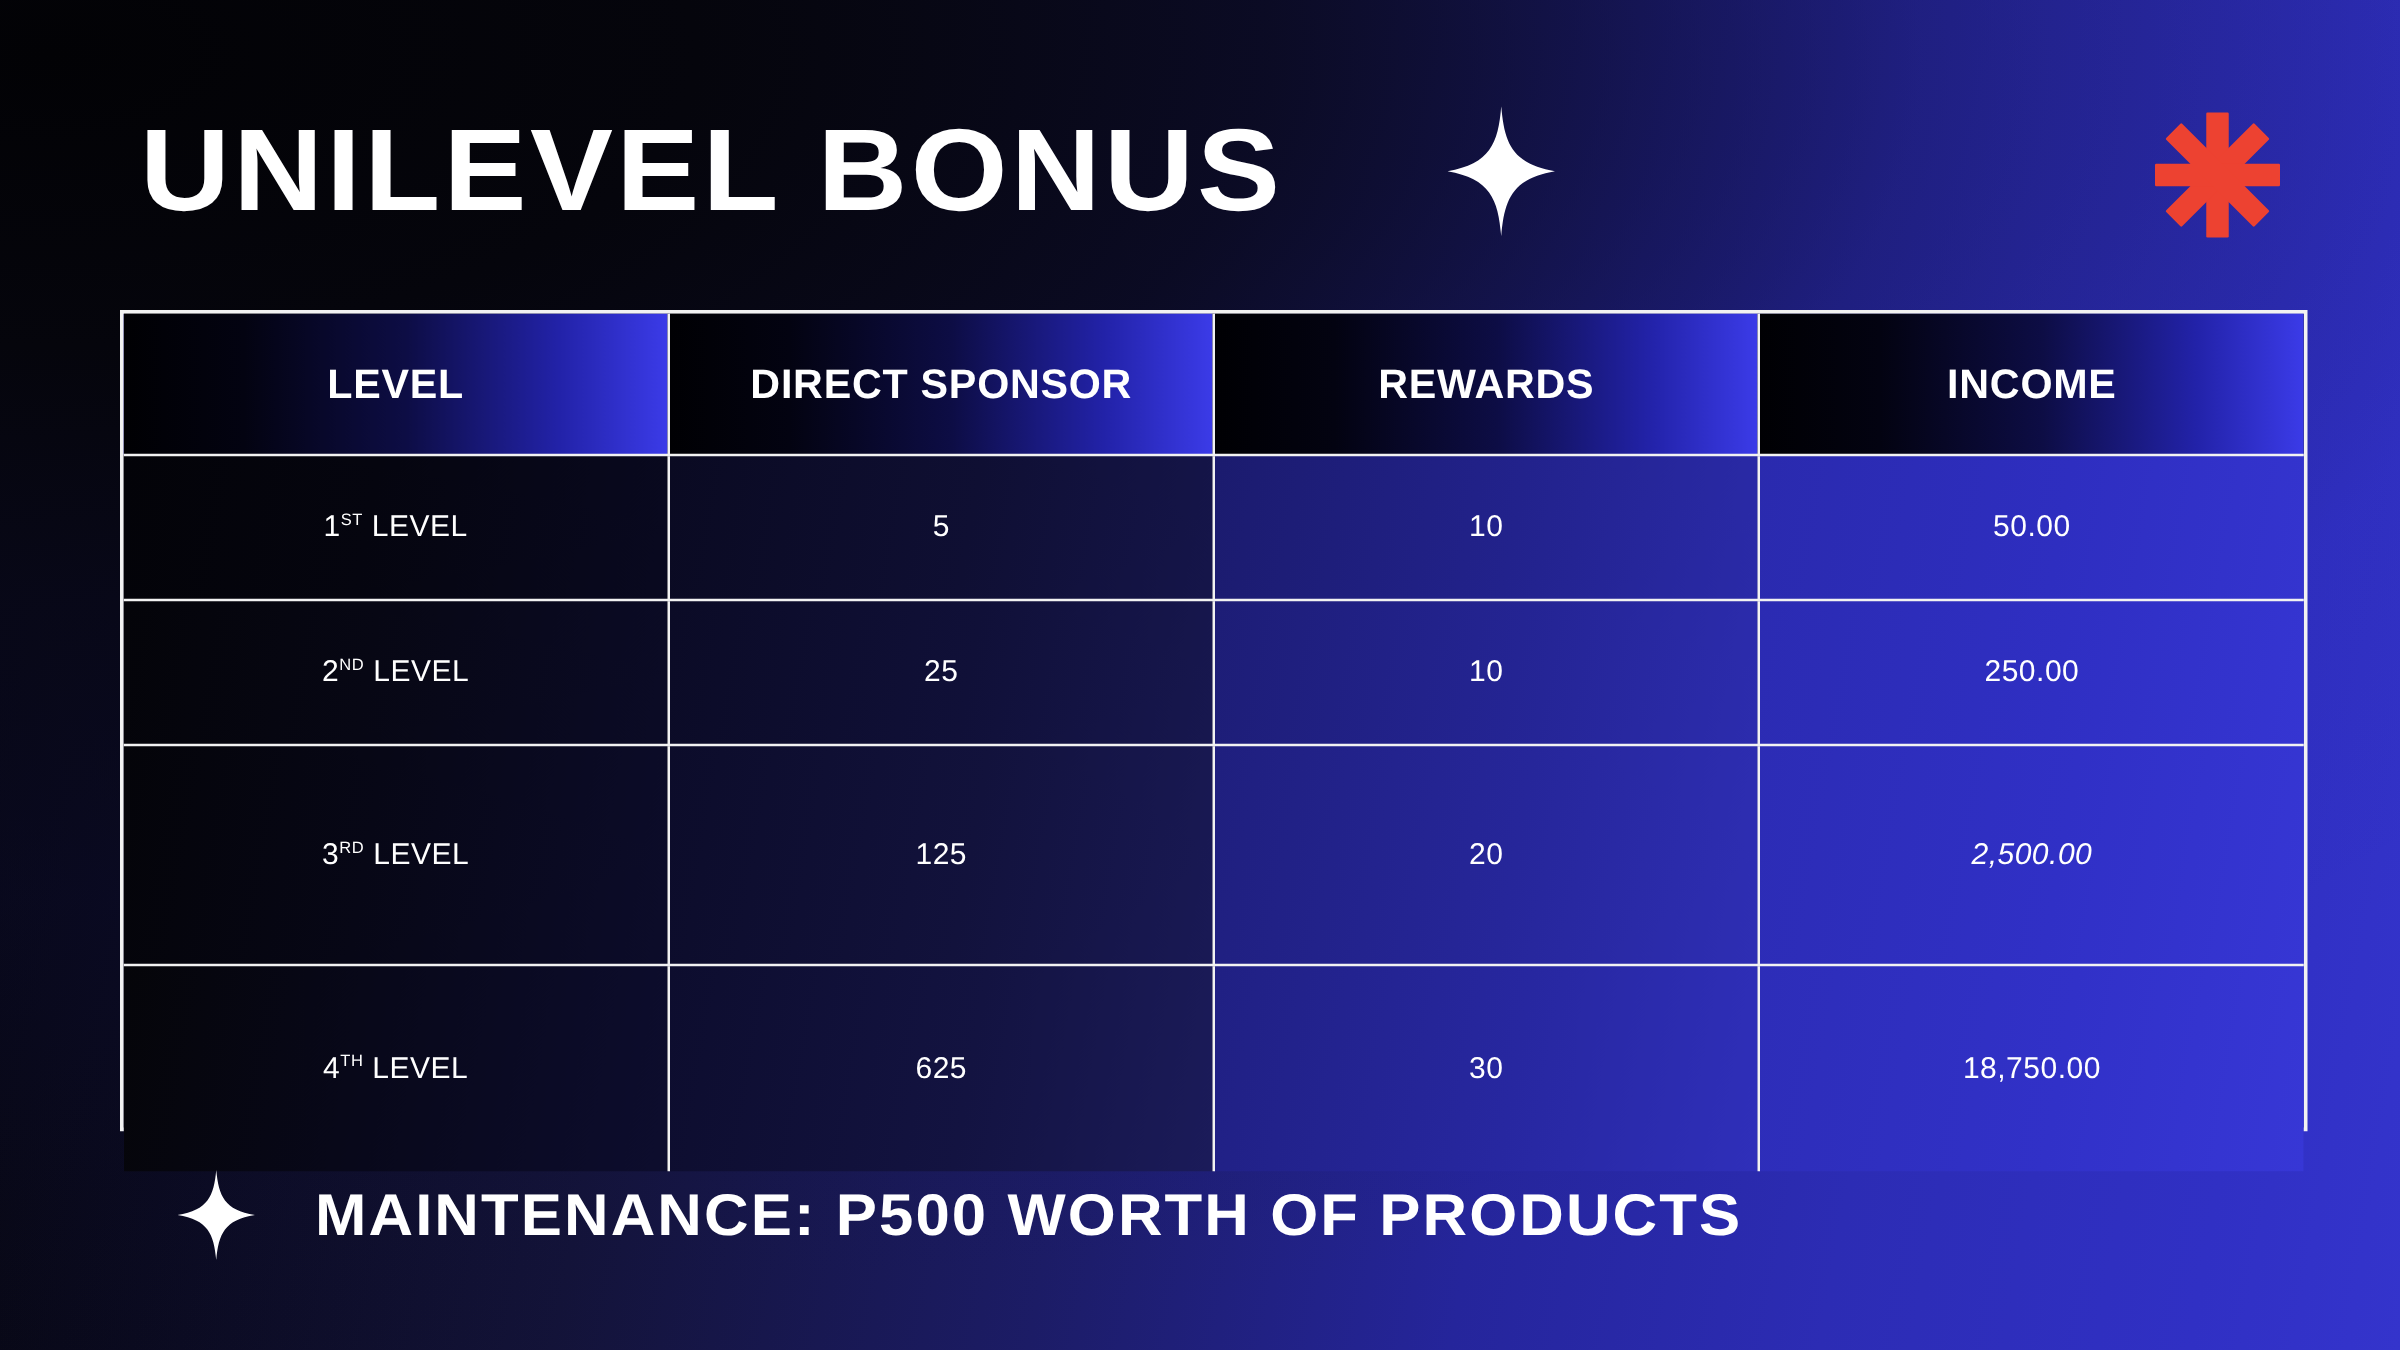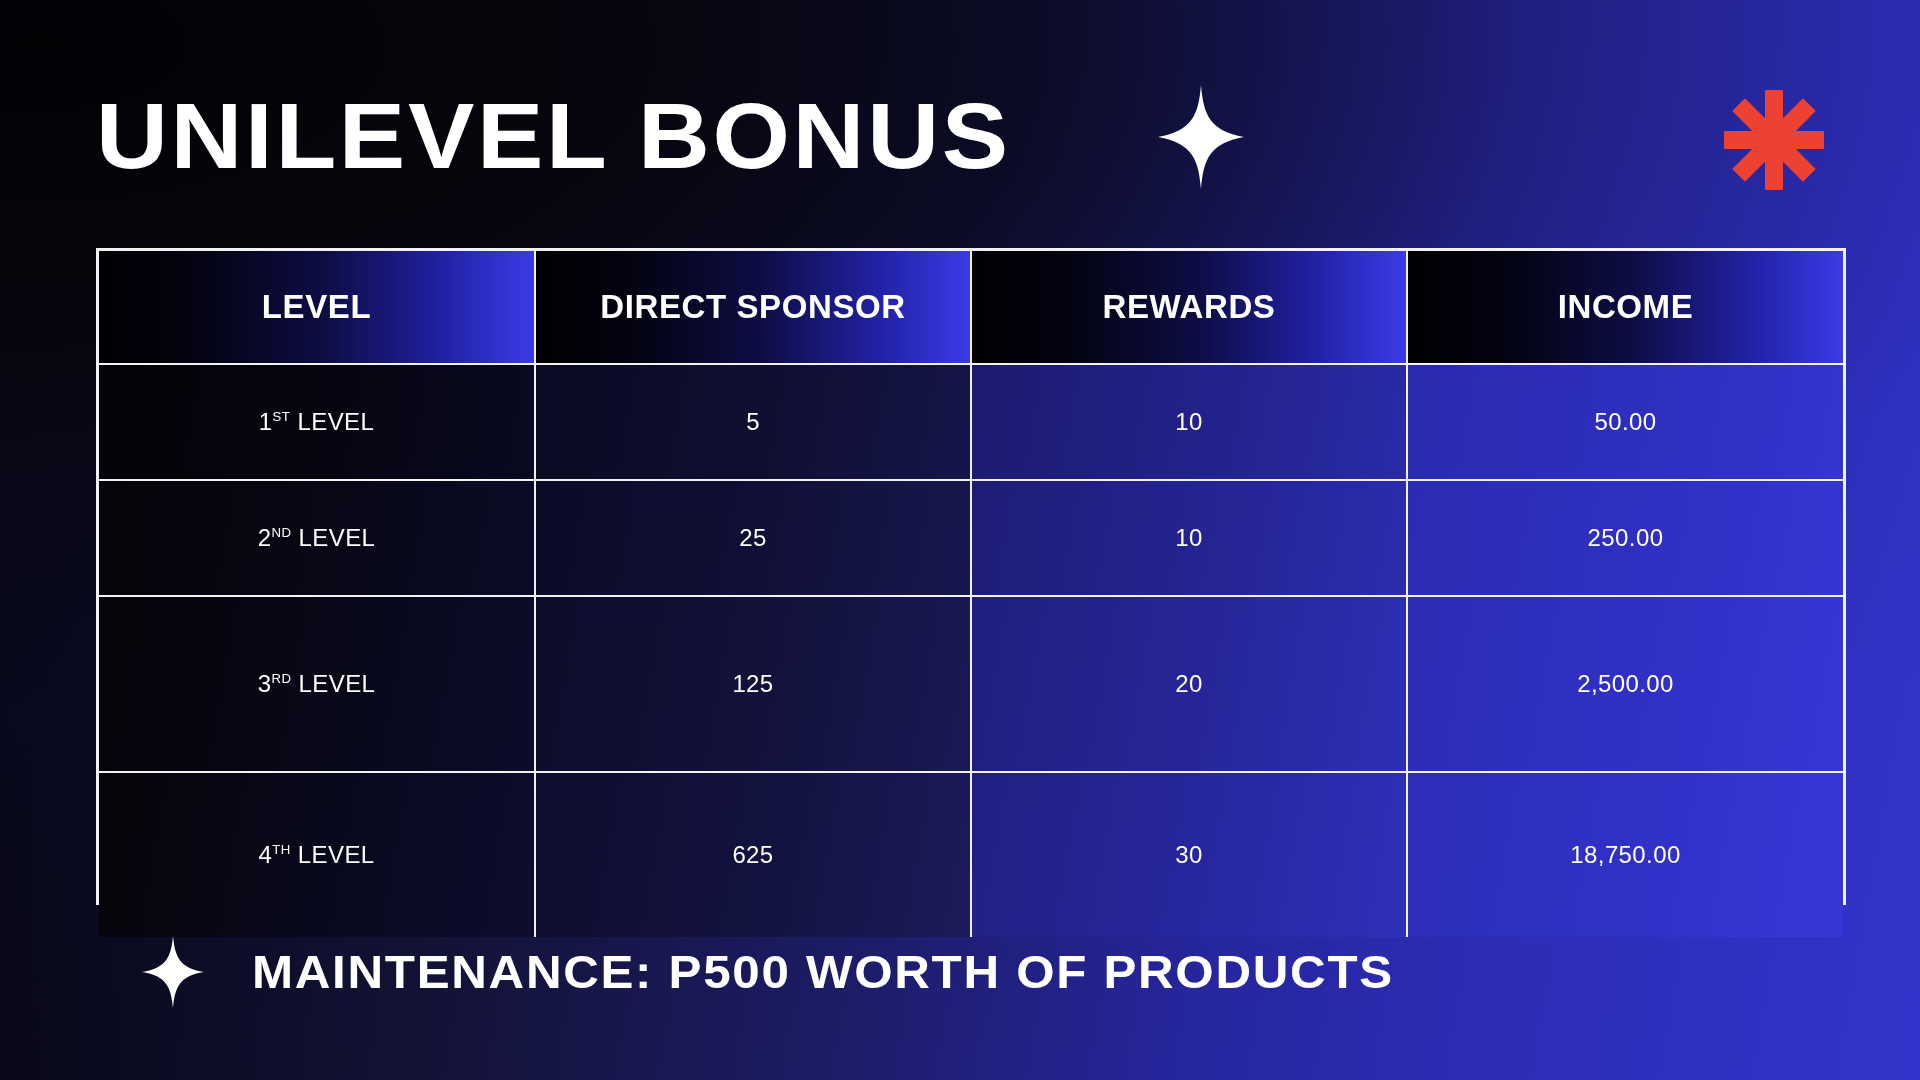--- a/index.html
+++ b/index.html
@@ -20,21 +20,21 @@
     height: 1080px;
     background:
       radial-gradient(ellipse 150% 120% at 2% 4%, #020205 0%, #05050c 18%, rgba(8,8,25,0.85) 34%, rgba(12,12,50,0.35) 52%, rgba(20,20,90,0.05) 70%, rgba(0,0,0,0) 84%),
       linear-gradient(100deg, #050509 0%, #0a0a1e 14%, #131338 30%, #1c1c66 48%, #25259b 64%, #2c2cb4 78%, #3030c4 92%, #3434cc 100%);
     overflow: hidden;
   }
 
   
   .title-row {
     position: absolute;
-    left: 96px;
+    left: 112px;
     top: 78px;
     width: 1760px;
     height: 116px;
   }
   .slide-title {
     position: absolute;
     left: 0;
     top: 0;
     font-size: 93px;
     line-height: 116px;
@@ -135,21 +135,21 @@
 
   tbody tr.row2 td.c2 { background: linear-gradient(100deg, #0b0b26 0%, #101038 55%, #17174f 100%); }
   tbody tr.row3 td.c2 { background: linear-gradient(100deg, #0c0c2a 0%, #12123c 55%, #191955 100%); }
   tbody tr.row4 td.c2 { background: linear-gradient(100deg, #0d0d2e 0%, #131341 55%, #1b1b5a 100%); }
 
   tbody tr.row2 td.c3 { background: linear-gradient(100deg, #1d1d76 0%, #242493 55%, #2c2cae 100%); }
   tbody tr.row3 td.c3 { background: linear-gradient(100deg, #1f1f7e 0%, #26269a 55%, #2e2eb4 100%); margin-top: 45px; }
   tbody tr.row4 td.c3 { background: linear-gradient(100deg, #202083 0%, #2727a0 55%, #2f2fba 100%); }
 
   tbody tr.row2 td.c4 { background: linear-gradient(100deg, #2b2bb2 0%, #2f2fc3 55%, #3535d2 100%); }
-  tbody tr.row3 td.c4 { background: linear-gradient(100deg, #2c2cb5 0%, #3030c6 55%, #3636d4 100%); }
+  tbody tr.row3 td.c4 { background: linear-gradient(100deg, #2c2cb5 0%, #3030c6 55%, #3636d4 100%); font-style: italic; }
   tbody tr.row4 td.c4 { background: linear-gradient(100deg, #2d2db8 0%, #3131c8 55%, #3737d6 100%); }
 
   
   #footer-sparkle {
     left: 142px;
     top: 936px;
     width: 62px;
     height: 72px;
   }
   .footer-note {

